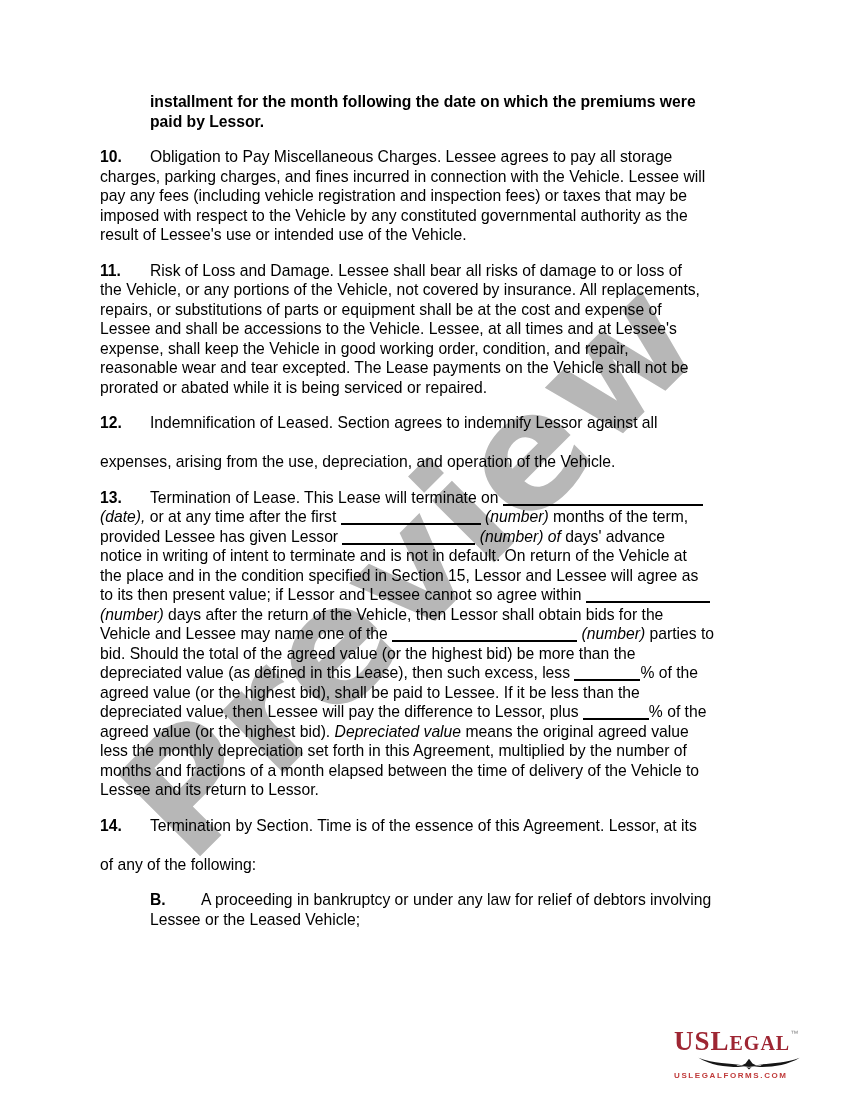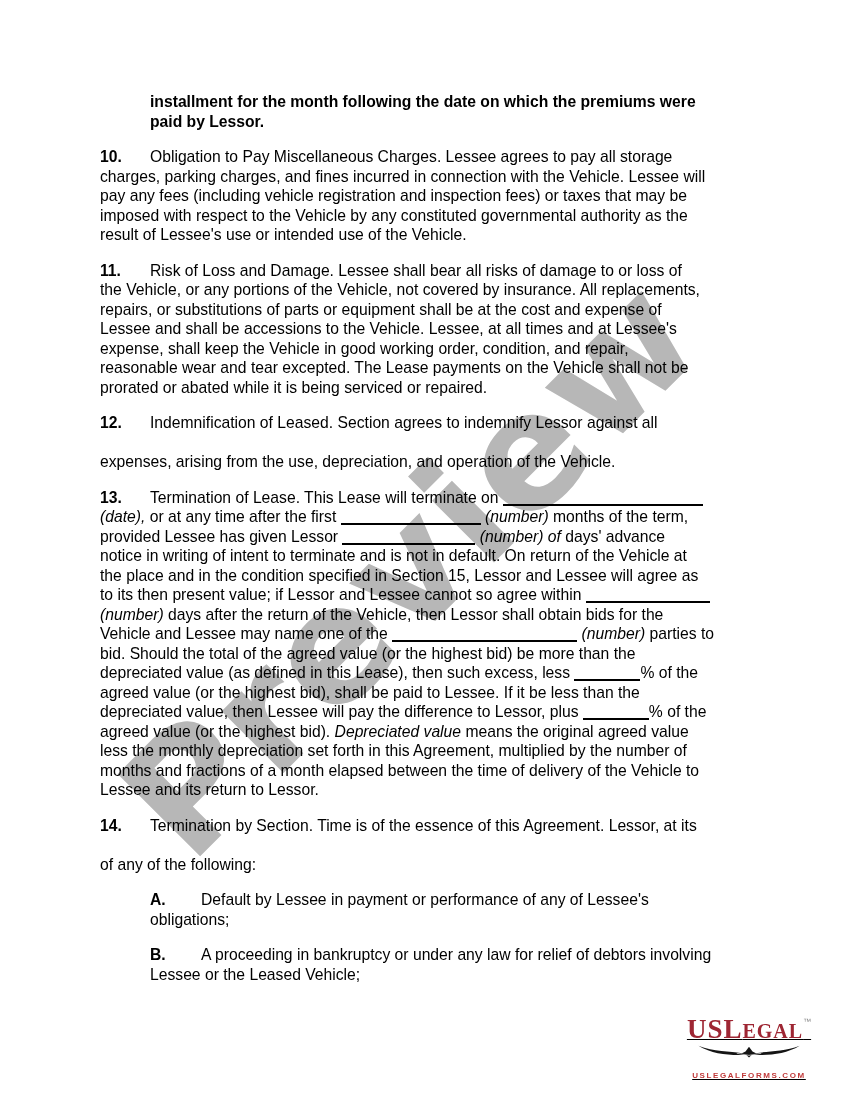--- a/index.html
+++ b/index.html
@@ -27,53 +27,52 @@
   .sub .num{width:51px;}
   .b{font-weight:normal;}
   .i{font-style:italic;}
   .blank{
     display:inline-block;height:13px;border-bottom:2px solid #000;
     vertical-align:-3px;
   }
   
   .logo{
     position:absolute;right:26px;bottom:20px;z-index:3;width:150px;
-    text-align:center;cursor:pointer;text-decoration:underline;
+    cursor:pointer;
   }
   .brand-line{white-space:nowrap;line-height:26px;}
   .brand-large{
     font-family:"Liberation Serif",serif;font-weight:bold;font-size:27px;
     color:#9e2633;letter-spacing:1px;
   }
   .brand-small{
     font-family:"Liberation Serif",serif;font-weight:bold;font-size:20px;
     color:#9e2633;letter-spacing:1px;
   }
   .tm{font-size:8px;color:#8a8a8a;vertical-align:14px;font-family:"Liberation Sans",sans-serif;}
   .eagle{display:block;margin:-2px auto 0 auto;width:114px;height:14px;}
   .url{
     font-weight:bold;font-size:8px;letter-spacing:1.6px;color:#c03a3a;
-    margin-top:13px;font-family:"Liberation Sans",sans-serif;
+    margin-top:1px;font-family:"Liberation Sans",sans-serif;
   }
 </style>
 </head>
 <body>
 
 <div class="page">
 
   <div class="watermark">Preview</div>
 
   <div class="doc">
       <div class="para indent-bold"><span>installment for the month following the date on which the premiums were</span><br><span>paid by Lessor.</span></div>
       <div class="para section"><span class="num">10.</span><span class="b">Obligation to Pay Miscellaneous Charges.</span><span> Lessee agrees to pay all storage</span><br><span>charges, parking charges, and fines incurred in connection with the Vehicle. Lessee will</span><br><span>pay any fees (including vehicle registration and inspection fees) or taxes that may be</span><br><span>imposed with respect to the Vehicle by any constituted governmental authority as the</span><br><span>result of Lessee's use or intended use of the Vehicle.</span></div>
       <div class="para section"><span class="num">11.</span><span class="b">Risk of Loss and Damage.</span><span> Lessee shall bear all risks of damage to or loss of</span><br><span>the Vehicle, or any portions of the Vehicle, not covered by insurance. All replacements,</span><br><span>repairs, or substitutions of parts or equipment shall be at the cost and expense of</span><br><span>Lessee and shall be accessions to the Vehicle. Lessee, at all times and at Lessee's</span><br><span>expense, shall keep the Vehicle in good working order, condition, and repair,</span><br><span>reasonable wear and tear excepted. The Lease payments on the Vehicle shall not be</span><br><span>prorated or abated while it is being serviced or repaired.</span></div>
       <div class="para section"><span class="num">12.</span><span class="b">Indemnification of Leased.</span><span> Section agrees to indemnify Lessor against all</span><br><br><span>expenses, arising from the use, depreciation, and operation of the Vehicle.</span></div>
       <div class="para section"><span class="num">13.</span><span class="b">Termination of Lease.</span><span> This Lease will terminate on </span><span class="blank" style="width: 200px;"></span><br><span class="i">(date),</span><span> or at any time after the first </span><span class="blank" style="width: 140px;"></span><span> </span><span class="i">(number)</span><span> months of the term,</span><br><span>provided Lessee has given Lessor </span><span class="blank" style="width: 133px;"></span><span> </span><span class="i">(number) of</span><span> days' advance</span><br><span>notice in writing of intent to terminate and is not in default. On return of the Vehicle at</span><br><span>the place and in the condition specified in </span><span class="b">Section 15,</span><span> Lessor and Lessee will agree as</span><br><span>to its then present value; if Lessor and Lessee cannot so agree within </span><span class="blank" style="width: 124px;"></span><br><span class="i">(number)</span><span> days after the return of the Vehicle, then Lessor shall obtain bids for the</span><br><span>Vehicle and Lessee may name one of the </span><span class="blank" style="width: 185px;"></span><span> </span><span class="i">(number)</span><span> parties to</span><br><span>bid. Should the total of the agreed value (or the highest bid) be more than the</span><br><span>depreciated value (as defined in this Lease), then such excess, less </span><span class="blank" style="width: 66px;"></span><span>% of the</span><br><span>agreed value (or the highest bid), shall be paid to Lessee. If it be less than the</span><br><span>depreciated value, then Lessee will pay the difference to Lessor, plus </span><span class="blank" style="width: 66px;"></span><span>% of the</span><br><span>agreed value (or the highest bid). </span><span class="b i">Depreciated value</span><span> means the original agreed value</span><br><span>less the monthly depreciation set forth in this Agreement, multiplied by the number of</span><br><span>months and fractions of a month elapsed between the time of delivery of the Vehicle to</span><br><span>Lessee and its return to Lessor.</span></div>
       <div class="para section"><span class="num">14.</span><span class="b">Termination by Section.</span><span> Time is of the essence of this Agreement. Lessor, at its</span><br><br><span>of any of the following:</span></div>
-      <div class="para sub"><span class="num">A.</span><span>Default by Lessee in payment or performance of any of Lessee's</span><br><span>obligations;</span></div>
       <div class="para sub"><span class="num">B.</span><span>A proceeding in bankruptcy or under any law for relief of debtors involving</span><br><span>Lessee or the Leased Vehicle;</span></div>
     </div>
 
   <div class="logo">
     <div class="brand-line">
       <span class="brand-large">USL</span><span class="brand-small">EGAL</span><span class="tm">™</span>
     </div>
     <svg class="eagle" viewBox="0 0 120 16" xmlns="http://www.w3.org/2000/svg" aria-hidden="true">
       <path fill="#151515" d="M2,2 C20,9 38,8 52,10.5 L56,8.5 L60,3 L64,8.5 L68,10.5
                C82,8 100,9 118,2

